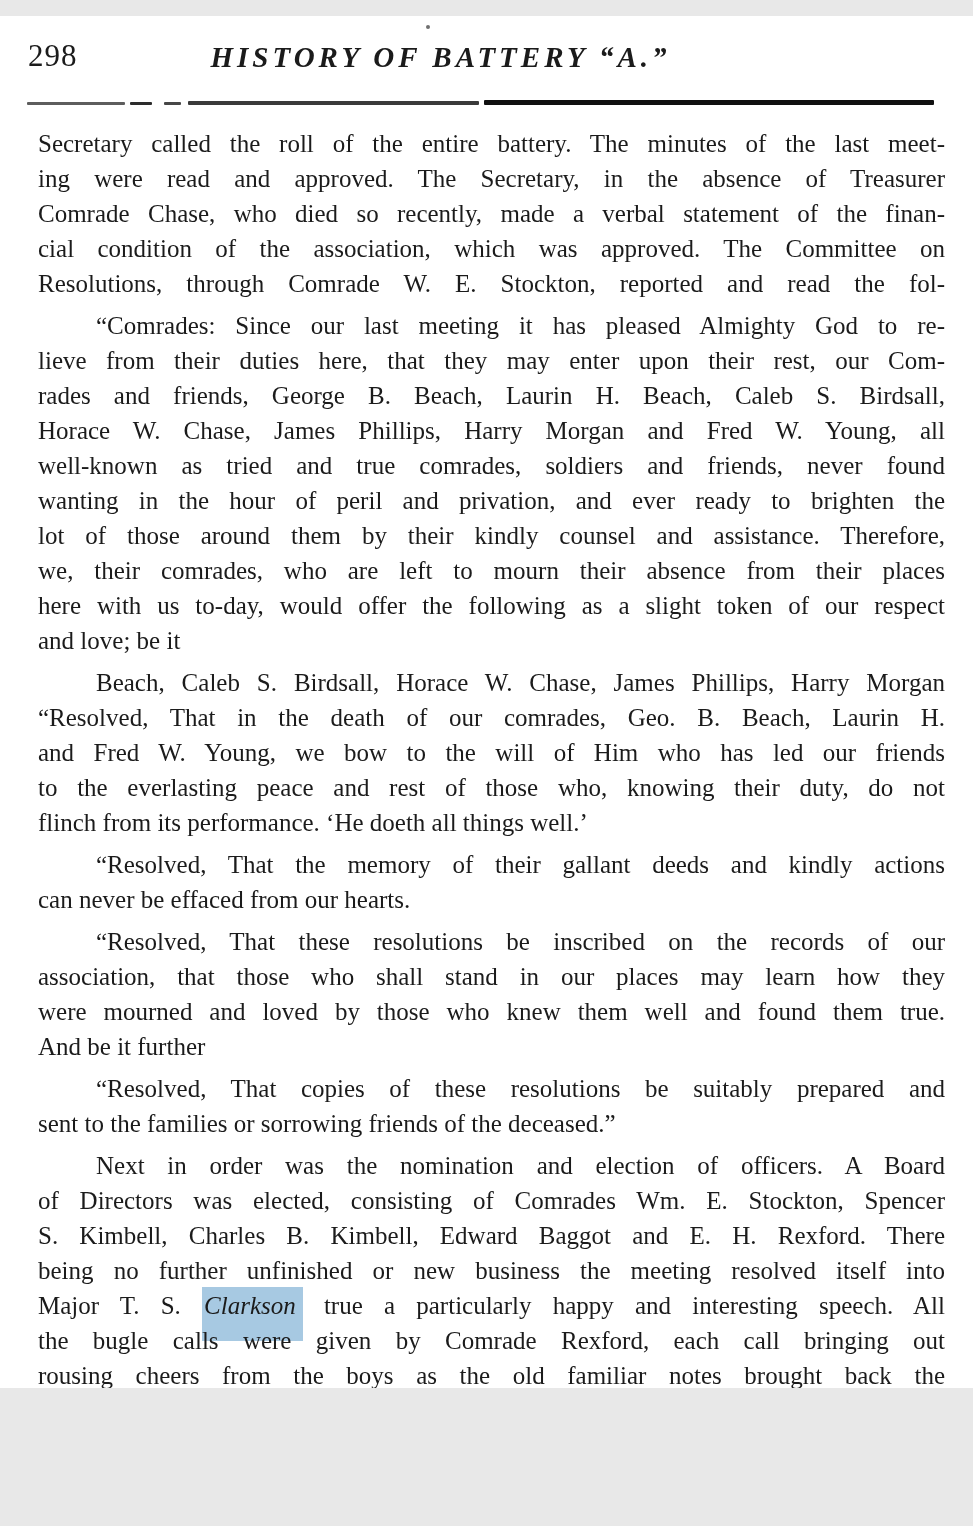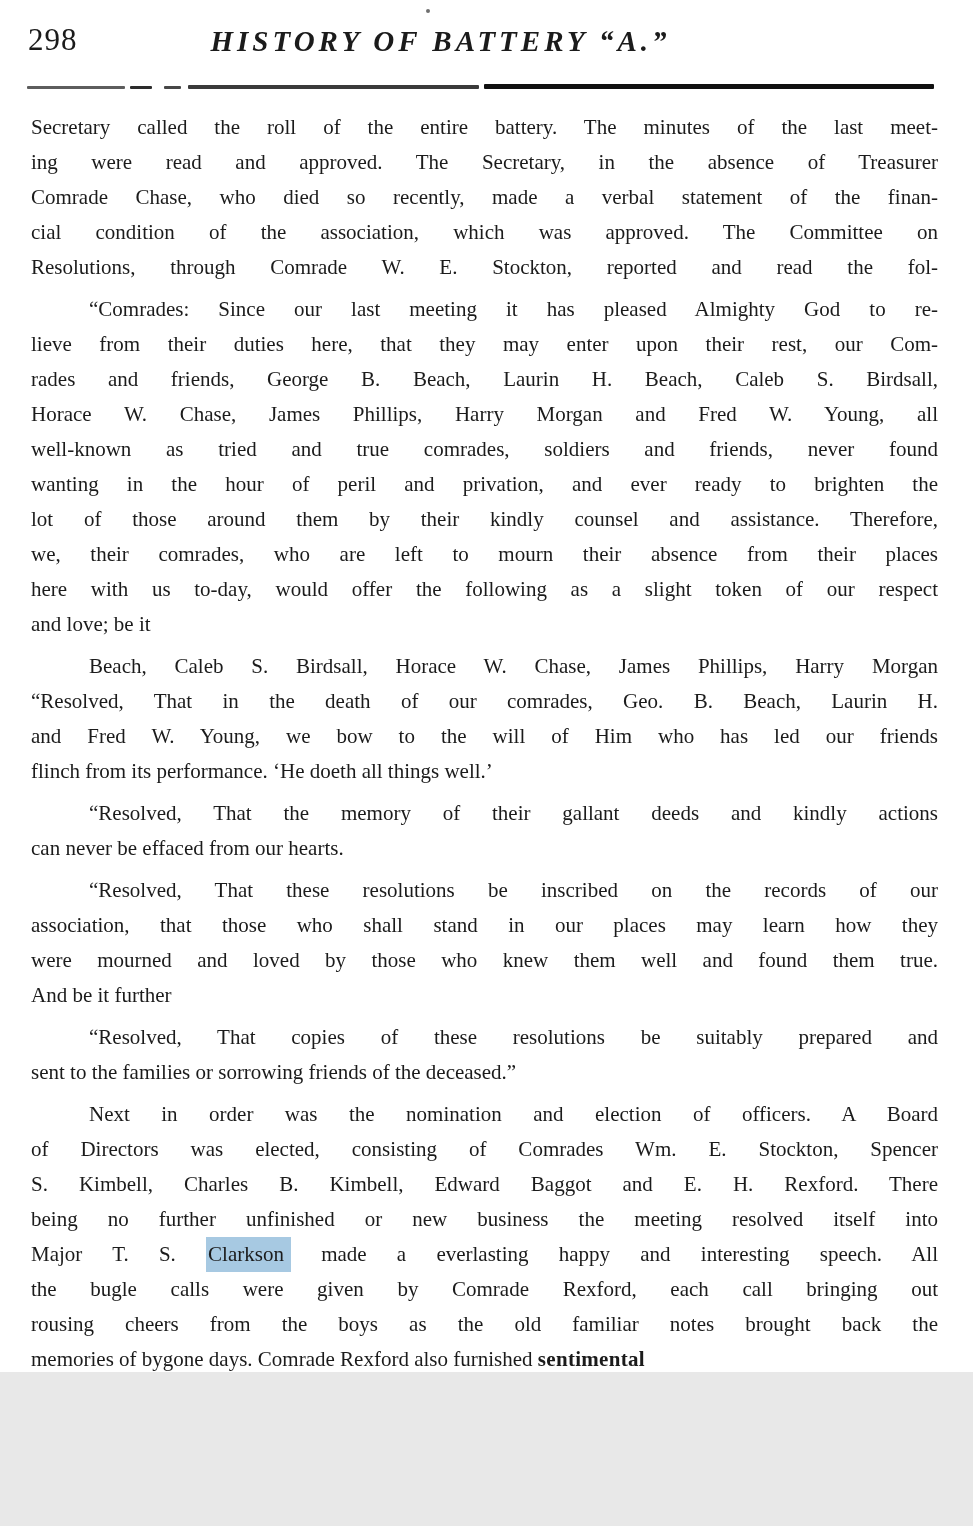--- a/index.html
+++ b/index.html
@@ -8,21 +8,21 @@
     --hl:#a7c9e2;
   }
   html,body{margin:0;padding:0;background:#e8e8e8;}
   .page{
     position:relative;
     width:973px;height:1372px;
     background:var(--paper);
     color:var(--ink);
     font-family:"Liberation Serif","DejaVu Serif",serif;
     overflow:hidden;
-    margin:0 auto;
+    margin:16px auto;
   }
   
   .pagenum{
     position:absolute;left:28px;top:22px;
     font-size:31px;letter-spacing:1px;
     font-weight:500;
   }
   .title{
     position:absolute;top:25px;left:0;width:100%;
     text-align:center;
@@ -36,36 +36,37 @@
     background:#6f6f6f;border-radius:50%;
   }
   .rule-seg{position:absolute;border-radius:1px;}
   .rs1{left:27px;top:86px;width:98px;height:3px;background:#5d5d5d;}
   .rs2{left:130px;top:86px;width:22px;height:3px;background:#2c2c2c;}
   .rs3{left:164px;top:86px;width:17px;height:3px;background:#474747;}
   .rs4{left:188px;top:85px;width:291px;height:4px;background:#3a3a3a;}
   .rs5{left:484px;top:84px;width:450px;height:5px;background:#101010;}
   
   .textcol{
-    position:absolute;left:31px;top:110px;width:907px;
-    font-size:21px;line-height:35px;
+    position:absolute;left:38px;top:110px;width:907px;
+    font-size:25px;line-height:35px;
   }
   p.para{margin:0 0 7px 0;padding:0;}
   .line{
     display:block;
     text-align:justify;
     text-align-last:justify;
     white-space:normal;
   }
   .line.last{text-align:left;text-align-last:left;}
   p.indent .line:first-child{text-indent:58px;}
   mark.hl{
     background:var(--hl);
     color:inherit;
-    padding:5px 7px 6px 2px;
+    padding:5px 7px 22px 2px;
+    font-style:italic;
   }
   .emph{font-weight:bold;letter-spacing:0.3px;}
 </style>
 </head>
 <body>
 
 <div class="page">
 
   <div class="artifact-dot"></div>
   <div class="pagenum">298</div>
@@ -96,20 +97,21 @@
       <span class="line">lot of those around them by their kindly counsel and assistance.  Therefore,</span>
       <span class="line">we, their comrades, who are left to mourn their absence from their places</span>
       <span class="line">here with us to-day, would offer the following as a slight token of our respect</span>
       <span class="line last">and love; be it</span>
     </p>
 
     <p class="para indent">
       <span class="line">Beach, Caleb S. Birdsall, Horace W. Chase, James Phillips, Harry Morgan</span>
       <span class="line">“Resolved, That in the death of our comrades, Geo. B. Beach, Laurin H.</span>
       <span class="line">and Fred W. Young, we bow to the will of Him who has led our friends</span>
+      <span class="line">to the everlasting peace and rest of those who, knowing their duty, do not</span>
       <span class="line last">flinch from its performance.  ‘He doeth all things well.’</span>
     </p>
 
     <p class="para indent">
       <span class="line">“Resolved, That the memory of their gallant deeds and kindly actions</span>
       <span class="line last">can never be effaced from our hearts.</span>
     </p>
 
     <p class="para indent">
       <span class="line">“Resolved, That these resolutions be inscribed on the records of our</span>
@@ -121,20 +123,20 @@
     <p class="para indent">
       <span class="line">“Resolved, That copies of these resolutions be suitably prepared and</span>
       <span class="line last">sent to the families or sorrowing friends of the deceased.”</span>
     </p>
 
     <p class="para indent">
       <span class="line">Next in order was the nomination and election of officers.  A Board</span>
       <span class="line">of Directors was elected, consisting of Comrades Wm. E. Stockton, Spencer</span>
       <span class="line">S. Kimbell, Charles B. Kimbell, Edward Baggot and E. H. Rexford.  There</span>
       <span class="line">being no further unfinished or new business the meeting resolved itself into</span>
-      <span class="line"><span>Major T. S. </span><mark class="hl">Clarkson</mark><span> made a everlasting happy and interesting speech.  All</span></span>
+      <span class="line"><span>Major T. S. </span><mark class="hl">Clarkson</mark><span> true a particularly happy and interesting speech.  All</span></span>
       <span class="line">the bugle calls were given by Comrade Rexford, each call bringing out</span>
       <span class="line">rousing cheers from the boys as the old familiar notes brought back the</span>
       <span class="line last"><span>memories of bygone days.  Comrade Rexford also furnished </span><span class="emph">sentimental</span></span>
     </p>
 
   </div>
 </div>
 
 </body></html>

